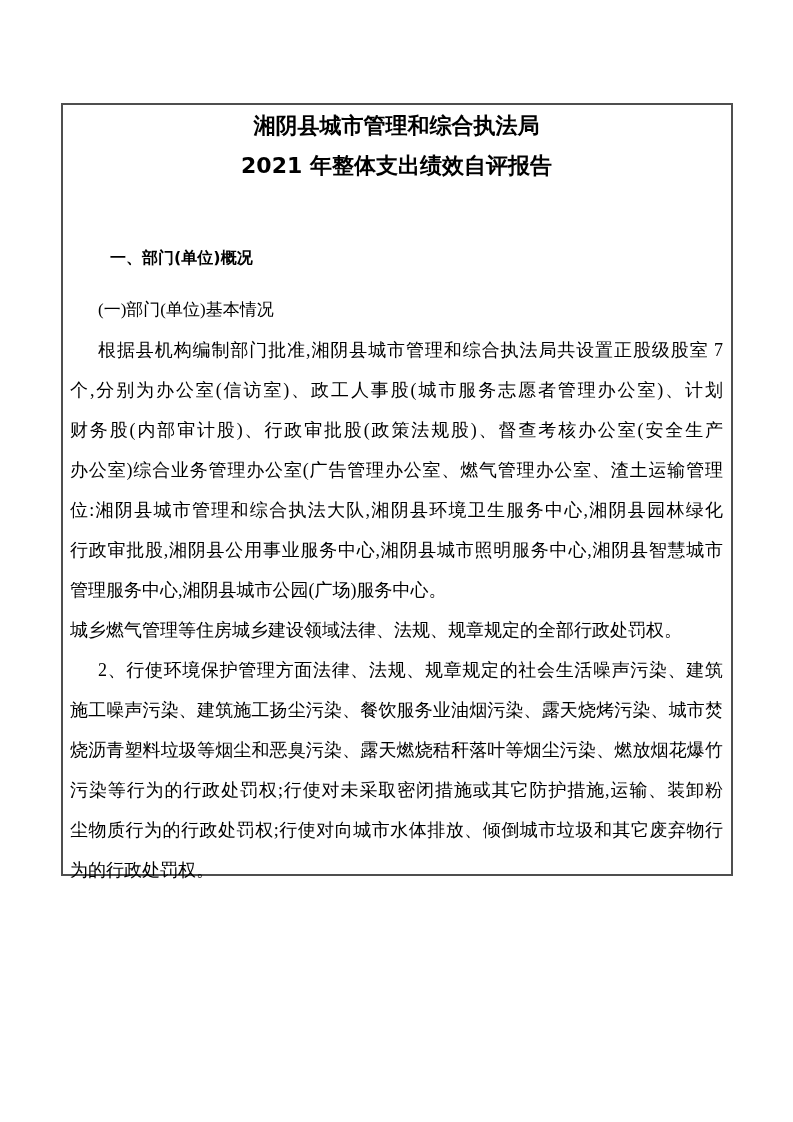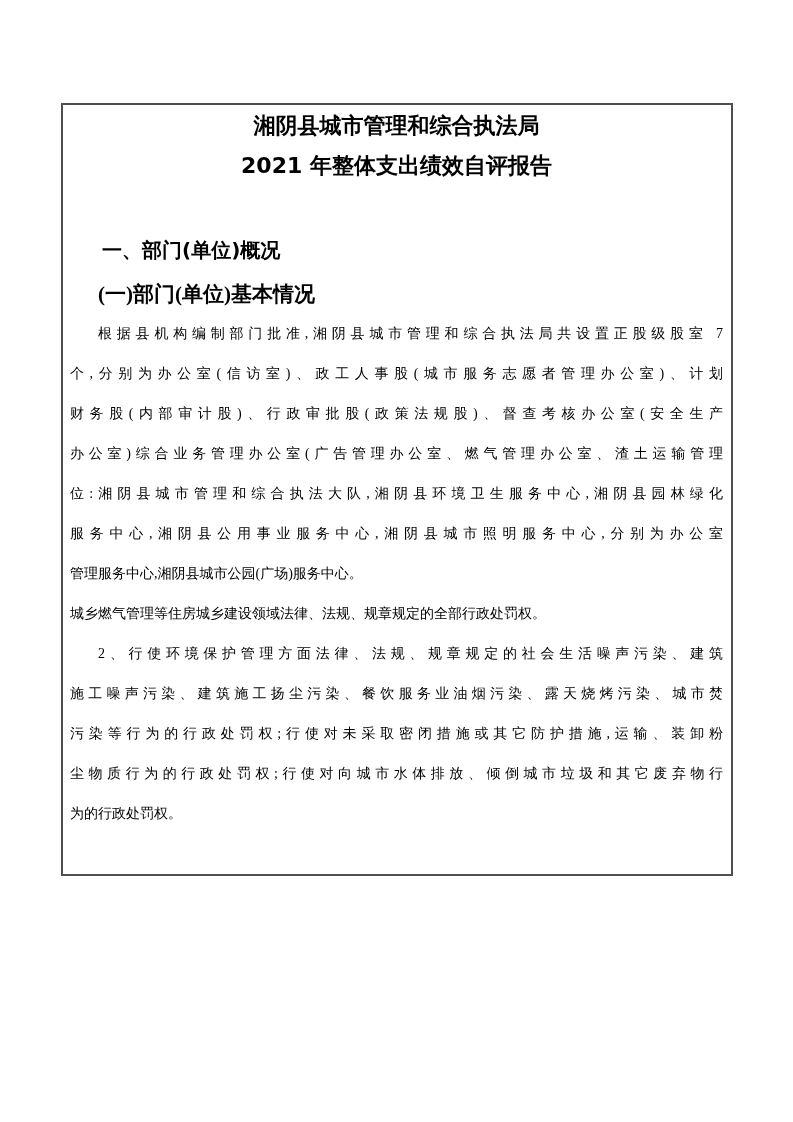--- a/index.html
+++ b/index.html
@@ -32,39 +32,39 @@
     font-weight: bold;
     font-size: 22px;
     line-height: 40px;
     text-align: center;
     white-space: nowrap;
   }
   .blank-line {
     height: 40px;
   }
   .section-heading {
-    margin: 4px;
+    margin: 12px;
     font-family: "DejaVu Sans", sans-serif;
     font-weight: bold;
-    font-size: 20px;
+    font-size: 16px;
     line-height: 40px;
     text-indent: 28px;
     white-space: nowrap;
   }
   .subsection-heading {
     margin: 0;
     font-family: "Liberation Serif", serif;
-    font-weight: bold;
-    font-size: 21px;
+    font-weight: normal;
+    font-size: 17px;
     line-height: 40px;
     text-indent: 28px;
     white-space: nowrap;
   }
   .body-line {
-    font-size: 14px;
+    font-size: 18px;
     line-height: 40px;
     height: 40px;
     overflow: hidden;
     text-align: justify;
     text-align-last: justify;
   }
   .body-line.p-first {
     text-indent: 28px;
   }
   .body-line.p-last {
@@ -79,22 +79,23 @@
   <h1 class="title-line">2021 年整体支出绩效自评报告</h1>
   <div class="blank-line"></div>
   <h2 class="section-heading">一、部门(单位)概况</h2>
   <div class="subsection-heading">(一)部门(单位)基本情况</div>
   <div id="paragraphs">
       <div class="body-line p-first">根据县机构编制部门批准,湘阴县城市管理和综合执法局共设置正股级股室 7</div>
       <div class="body-line">个,分别为办公室(信访室)、政工人事股(城市服务志愿者管理办公室)、计划</div>
       <div class="body-line">财务股(内部审计股)、行政审批股(政策法规股)、督查考核办公室(安全生产</div>
       <div class="body-line">办公室)综合业务管理办公室(广告管理办公室、燃气管理办公室、渣土运输管理</div>
       <div class="body-line">位:湘阴县城市管理和综合执法大队,湘阴县环境卫生服务中心,湘阴县园林绿化</div>
-      <div class="body-line">服务中心,湘阴县公用事业服务中心,湘阴县城市照明服务中心,分别为办公室</div>
+      <div class="body-line">行政审批股,湘阴县公用事业服务中心,湘阴县城市照明服务中心,湘阴县智慧城市</div>
       <div class="body-line p-last">管理服务中心,湘阴县城市公园(广场)服务中心。</div>
       <div class="body-line p-last">城乡燃气管理等住房城乡建设领域法律、法规、规章规定的全部行政处罚权。</div>
       <div class="body-line p-first">2、行使环境保护管理方面法律、法规、规章规定的社会生活噪声污染、建筑</div>
       <div class="body-line">施工噪声污染、建筑施工扬尘污染、餐饮服务业油烟污染、露天烧烤污染、城市焚</div>
+      <div class="body-line">烧沥青塑料垃圾等烟尘和恶臭污染、露天燃烧秸秆落叶等烟尘污染、燃放烟花爆竹</div>
       <div class="body-line">污染等行为的行政处罚权;行使对未采取密闭措施或其它防护措施,运输、装卸粉</div>
       <div class="body-line">尘物质行为的行政处罚权;行使对向城市水体排放、倾倒城市垃圾和其它废弃物行</div>
       <div class="body-line p-last">为的行政处罚权。</div>
     </div>
 </div>
 
 </body></html>

